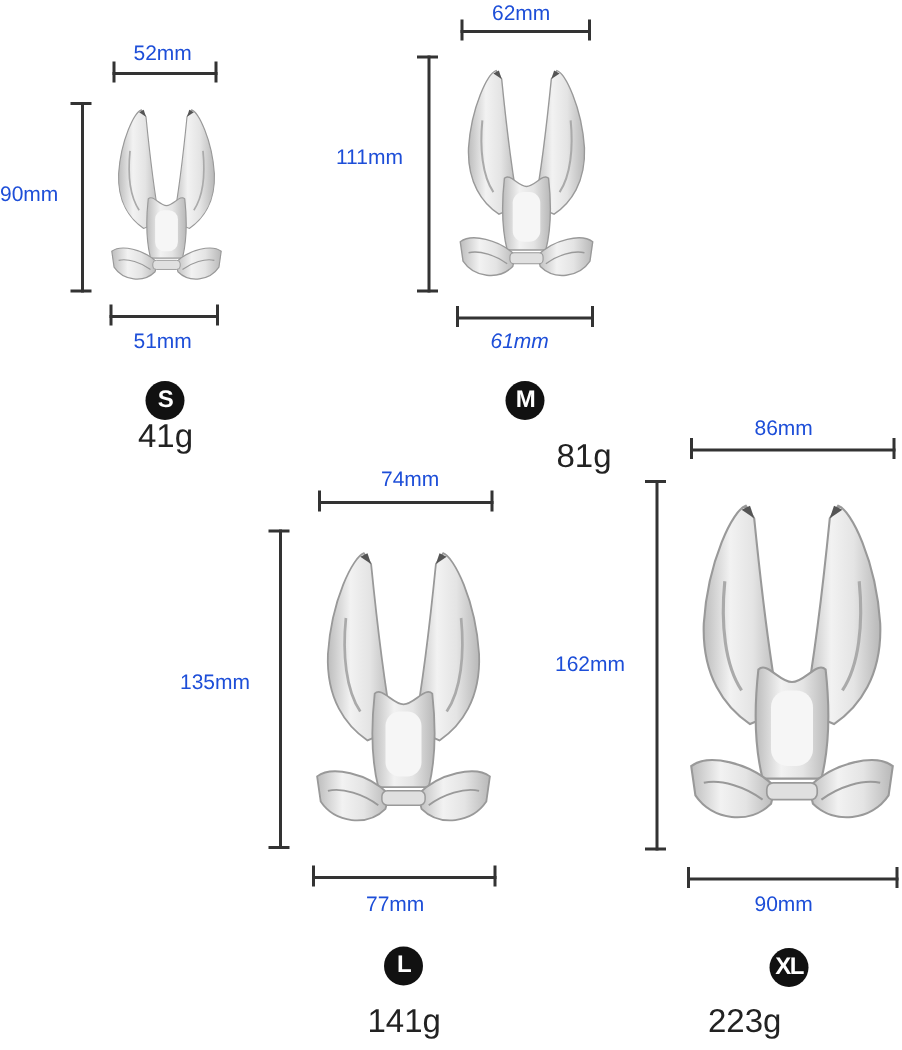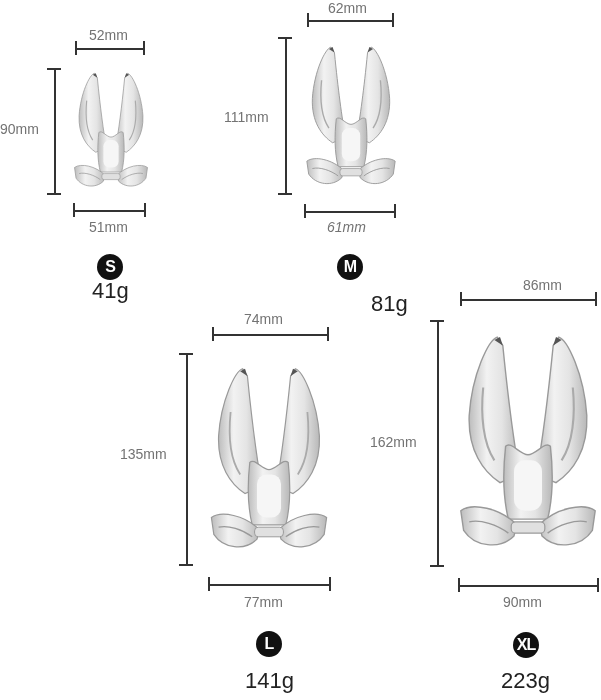--- a/index.html
+++ b/index.html
@@ -1,19 +1,19 @@
 <!DOCTYPE html>
 <html><head>
 <meta charset="utf-8">
 <style>
   html, body { margin: 0; padding: 0; background: #ffffff; }
   body { width: 601px; height: 700px; position: relative; overflow: hidden;
          font-family: "Liberation Sans", "DejaVu Sans", sans-serif; color: #222; }
   .variant { position: absolute; }
-  .dim-label { position: absolute; font-size: 14px; color: #737373; white-space: nowrap; }
+  .dim-label { position: absolute; font-size: 14px; color: #1d4ed8; white-space: nowrap; }
   .hline, .vline { position: absolute; background: #333; }
   .hline { height: 2px; }
   .vline { width: 2px; }
   .tick-v { position: absolute; width: 2px; height: 14px; background: #333; }
   .tick-h { position: absolute; height: 2px; width: 14px; background: #333; }
   .badge { position: absolute; width: 26px; height: 26px; border-radius: 50%; background: #111;
            color: #fff; font-size: 16px; font-weight: bold; display: flex; align-items: center;
            justify-content: center; letter-spacing: -1px; }
   .weight { position: absolute; font-size: 22px; color: #222; white-space: nowrap; }
   svg.product { position: absolute; overflow: visible; }
@@ -75,40 +75,40 @@
   <div class="badge" style="left:97px;top:254px;">S</div>
   <div class="weight" style="left:92px;top:278px;">41g</div>
 </div>
 
 <div class="variant">
   <div class="dim-label" style="left:328px;top:0px;">62mm</div>
   <div class="hline" style="left:307px;top:20px;width:87px;"></div>
   <div class="tick-v" style="left:307px;top:13px;"></div>
   <div class="tick-v" style="left:392px;top:13px;"></div>
 
-  <div class="dim-label" style="left:224px;top:109px;">111mm</div>
+  <div class="dim-label" style="left:224px;top:96px;">111mm</div>
   <div class="vline" style="left:285px;top:37px;height:158px;"></div>
   <div class="tick-h" style="left:278px;top:37px;"></div>
   <div class="tick-h" style="left:278px;top:193px;"></div>
 
   <svg class="product" style="left:305px;top:38px;" width="92" height="158">
       <use href="#bunny" width="92" height="158" preserveAspectRatio="none"></use>
     </svg>
 
   <div class="hline" style="left:304px;top:211px;width:92px;"></div>
   <div class="tick-v" style="left:304px;top:204px;"></div>
   <div class="tick-v" style="left:394px;top:204px;"></div>
   <div class="dim-label" style="left:327px;top:219px;font-style:italic;">61mm</div>
 
   <div class="badge" style="left:337px;top:254px;">M</div>
   <div class="weight" style="left:332px;top:291px;margin-left:39px;">81g</div>
 </div>
 
 <div class="variant">
-  <div class="dim-label" style="left:244px;top:311px;">74mm</div>
+  <div class="dim-label" style="left:254px;top:311px;">74mm</div>
   <div class="hline" style="left:212px;top:334px;width:117px;"></div>
   <div class="tick-v" style="left:212px;top:327px;"></div>
   <div class="tick-v" style="left:327px;top:327px;"></div>
 
   <div class="dim-label" style="left:120px;top:446px;">135mm</div>
   <div class="vline" style="left:186px;top:353px;height:213px;"></div>
   <div class="tick-h" style="left:179px;top:353px;"></div>
   <div class="tick-h" style="left:179px;top:564px;"></div>
 
   <svg class="product" style="left:209px;top:354px;" width="120" height="212">
@@ -118,34 +118,34 @@
   <div class="hline" style="left:208px;top:584px;width:123px;"></div>
   <div class="tick-v" style="left:208px;top:577px;"></div>
   <div class="tick-v" style="left:329px;top:577px;"></div>
   <div class="dim-label" style="left:244px;top:594px;">77mm</div>
 
   <div class="badge" style="left:256px;top:631px;">L</div>
   <div class="weight" style="left:245px;top:668px;">141g</div>
 </div>
 
 <div class="variant">
-  <div class="dim-label" style="left:523px;top:277px;">86mm</div>
+  <div class="dim-label" style="left:503px;top:277px;">86mm</div>
   <div class="hline" style="left:460px;top:299px;width:137px;"></div>
   <div class="tick-v" style="left:460px;top:292px;"></div>
   <div class="tick-v" style="left:595px;top:292px;"></div>
 
   <div class="dim-label" style="left:370px;top:434px;">162mm</div>
   <div class="vline" style="left:437px;top:320px;height:247px;"></div>
   <div class="tick-h" style="left:430px;top:320px;"></div>
   <div class="tick-h" style="left:430px;top:565px;"></div>
 
   <svg class="product" style="left:458px;top:320px;" width="140" height="247">
       <use href="#bunny" width="140" height="247" preserveAspectRatio="none"></use>
     </svg>
 
   <div class="hline" style="left:458px;top:585px;width:141px;"></div>
   <div class="tick-v" style="left:458px;top:578px;"></div>
   <div class="tick-v" style="left:597px;top:578px;"></div>
   <div class="dim-label" style="left:503px;top:594px;">90mm</div>
 
   <div class="badge" style="left:513px;top:632px;">XL</div>
-  <div class="weight" style="left:501px;top:668px;">223g</div>
+  <div class="weight" style="left:472px;top:668px;">223g</div>
 </div>
 
 </body></html>

